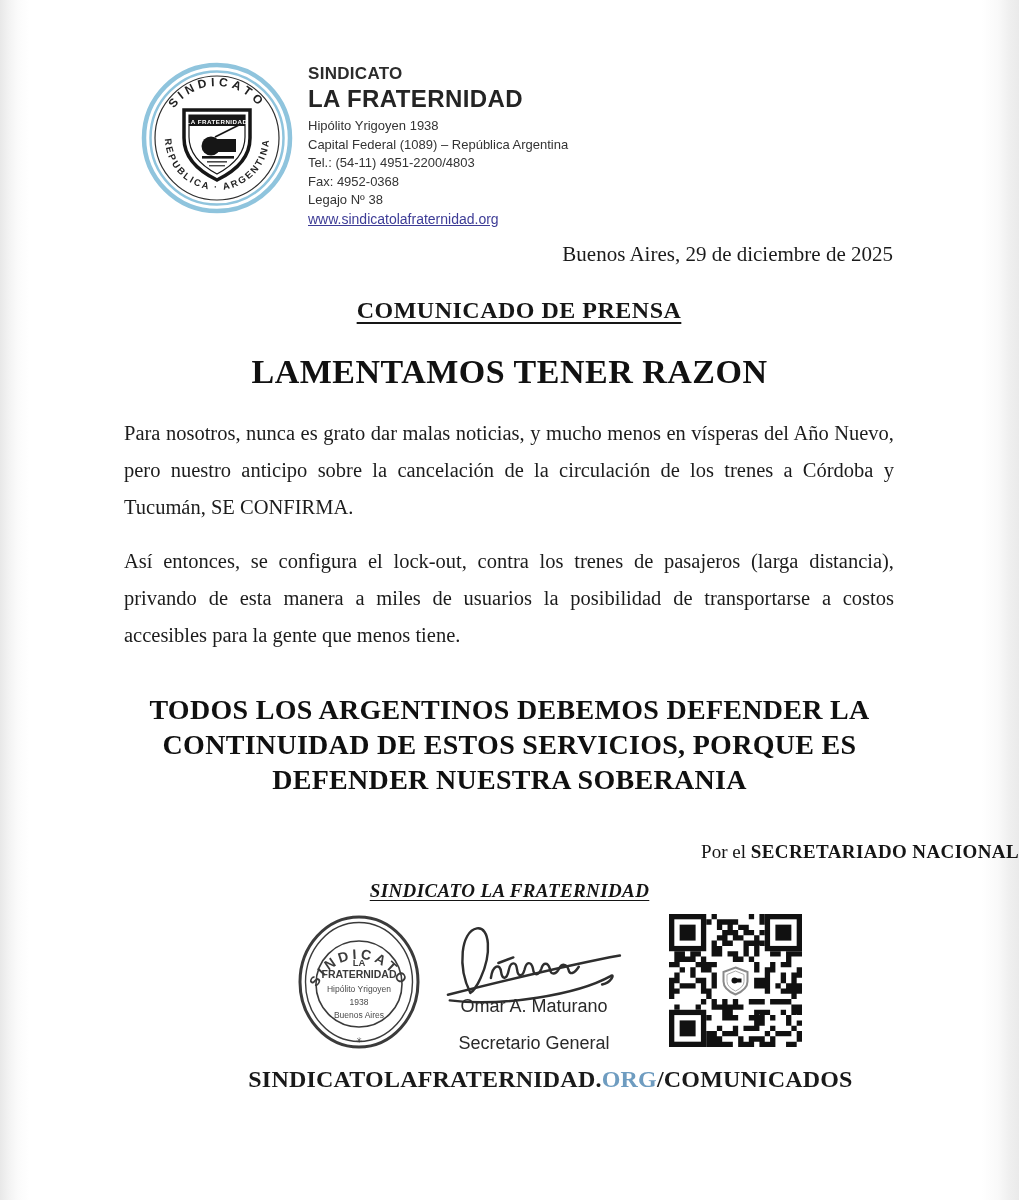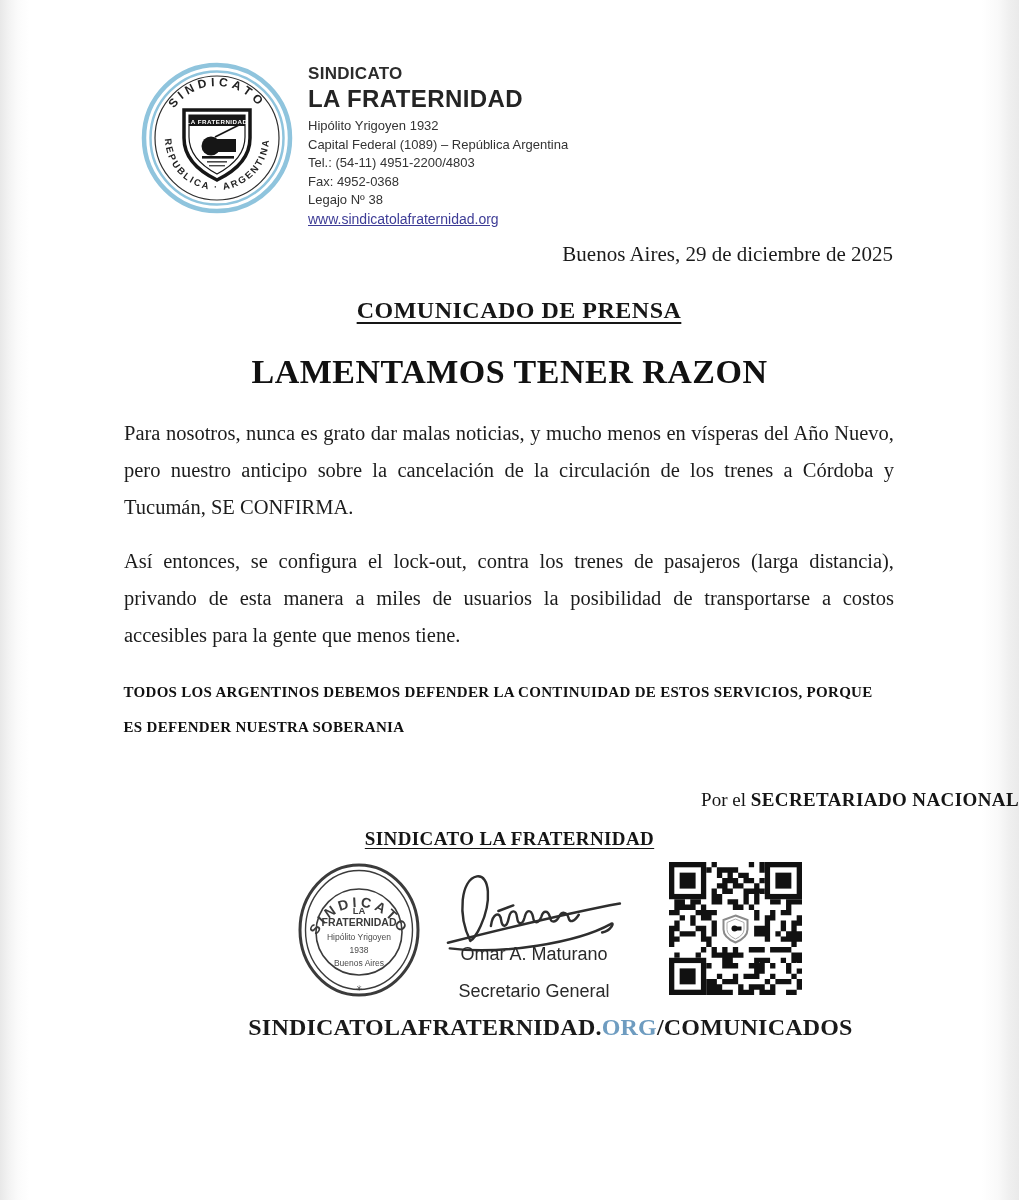--- a/index.html
+++ b/index.html
@@ -18,26 +18,26 @@
   .lh-link{display:inline-block;margin-top:1px;font-size:14px;color:#3d3c96;text-decoration:underline;font-weight:normal;}
   
   .dateline{margin-top:14px;text-align:right;padding-right:126px;font-size:21px;color:#1b1b1b;}
   
   .doc-type{margin-top:30px;text-align:center;font-size:24px;font-weight:bold;letter-spacing:.5px;color:#161616;padding-left:19px;}
   .doc-type span{text-decoration:underline;text-underline-offset:4px;}
   .headline{margin-top:29px;text-align:center;font-size:34px;font-weight:bold;color:#111;letter-spacing:.5px;}
   
   .bodycopy{margin:24px 125px 0 124px;}
   .bodycopy p{margin:0 0 17px 0;font-size:20.5px;line-height:37px;text-align:justify;color:#1c1c1c;}
-  .emphasis{margin:21px auto 0;width:772px;text-align:left;font-size:15px;font-weight:bold;line-height:35px;color:#101010;letter-spacing:.3px;}
+  .emphasis{margin:38px auto 0;width:772px;text-align:center;font-size:28px;font-weight:bold;line-height:35px;color:#101010;letter-spacing:.3px;}
   
   .closing-by{margin-top:44px;text-align:right;font-size:19px;color:#151515;}
   .closing-by b{letter-spacing:.4px;}
   .closing-org{margin-top:17px;text-align:center;font-size:19px;font-weight:bold;letter-spacing:.4px;color:#151515;}
-  .closing-org span{text-decoration:underline;text-underline-offset:3px;}
+  .closing-org span{text-decoration:underline;text-underline-offset:3px;font-style:italic;}
   
   .footer-row{margin:12px 0 0 296px;display:flex;align-items:flex-start;}
   .stamp{width:126px;height:136px;flex:0 0 auto;}
   .sig-block{margin:6px 0 0 8px;width:208px;text-align:center;flex:0 0 auto;font-family:"Liberation Sans",sans-serif;}
   .sig-svg{width:205px;height:86px;display:block;}
   .sig-name{font-size:18px;color:#2a2a2a;margin-top:-10px;}
   .sig-title{font-size:18px;color:#2a2a2a;margin-top:16px;}
   .qr{width:133px;height:133px;margin-left:31px;flex:0 0 auto;background:#fff;}
   
   .footer-url{margin-top:12px;text-align:center;padding-left:82px;font-size:24px;font-weight:bold;letter-spacing:.2px;color:#1a1a1a;font-family:"Liberation Serif",serif;}
@@ -76,21 +76,21 @@
           <rect x="-15" y="16" width="32" height="2.6" fill="#161616"></rect>
           <rect x="-10" y="21" width="20" height="1.6" fill="#4a4a4a"></rect>
           <rect x="-8" y="25" width="16" height="1.4" fill="#4a4a4a"></rect>
         </g>
       </g>
     </svg>
     <div class="lh-text">
       <div class="org1">SINDICATO</div>
       <div class="org2">LA FRATERNIDAD</div>
       <div class="addr">
-        <div>Hipólito Yrigoyen 1932</div>
+        <div>Hipólito Yrigoyen 1938</div>
         <div>Capital Federal (1089) – República Argentina</div>
         <div>Tel.: (54-11) 4951-2200/4803</div>
         <div>Fax: 4952-0368</div>
         <div>Legajo Nº 38</div>
       </div>
       <a class="lh-link" href="#">www.sindicatolafraternidad.org</a>
     </div>
   </div>
 
   <div class="dateline">Buenos Aires, 29 de diciembre de 2025</div>

